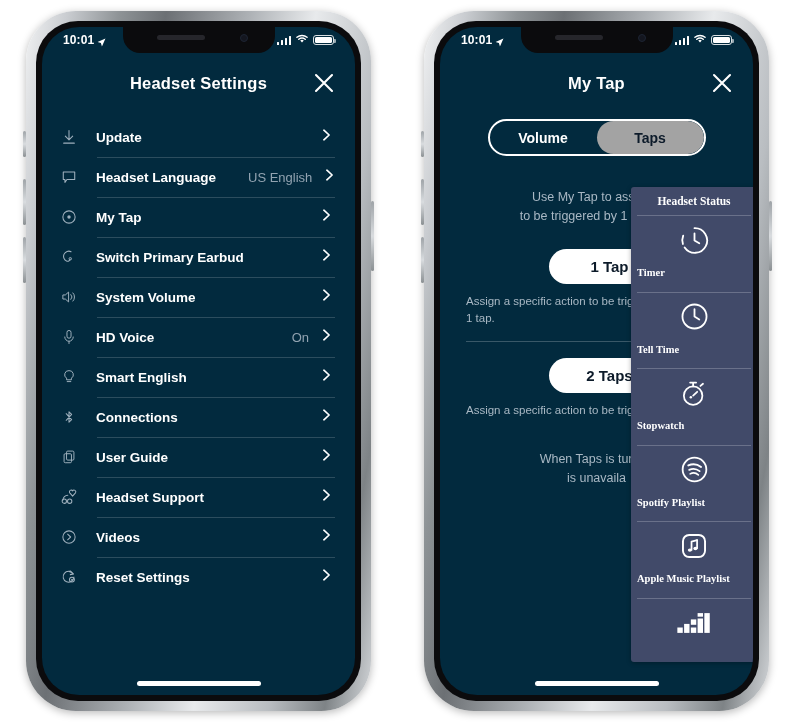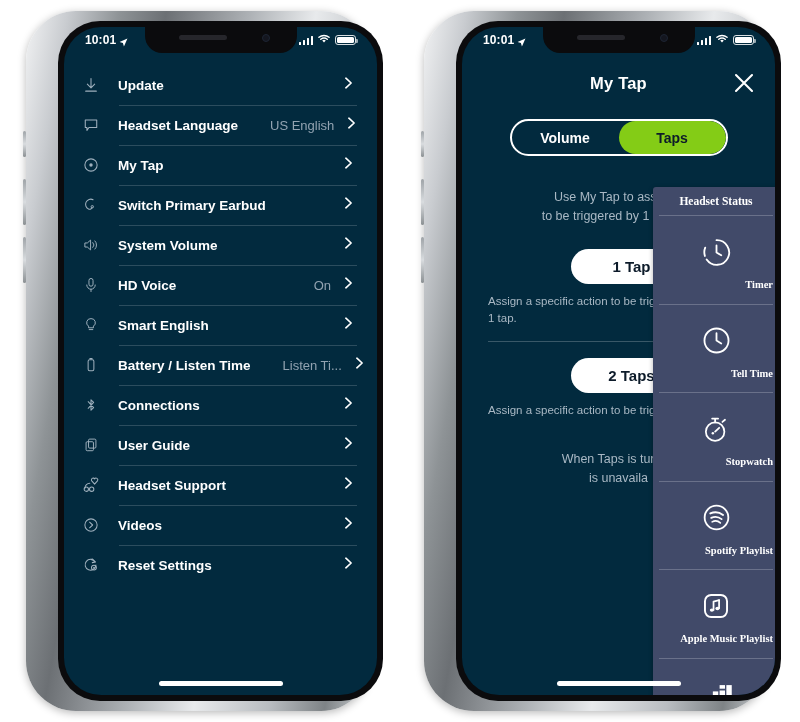--- a/index.html
+++ b/index.html
@@ -22,21 +22,20 @@
     box-shadow: 0 2px 8px rgba(0,0,0,.28);
   }
   .phone.left { left: 26px; }
   .phone.right { left: 424px; }
   .phone-inner {
     position: relative;
     width: 100%; height: 100%;
     border-radius: 42px;
     background: #0b0b0d;
     padding: 6px;
-    margin-left: 22px;
   }
   .screen {
     position: relative;
     width: 100%; height: 100%;
     border-radius: 37px;
     background: #022a3e;
     overflow: hidden;
   }
   .notch {
     position: absolute; top: 0; left: 50%;
@@ -141,21 +140,21 @@
     border: 2px solid #ffffff;
     border-radius: 19px;
     overflow: hidden;
   }
   .seg {
     flex: 1; height: 100%;
     display:flex; align-items:center; justify-content:center;
     font-size: 14px; font-weight: bold;
     color: #ffffff;
   }
-  .seg.active { background:#84cc16; color:#0d1b2a; border-radius: 19px; }
+  .seg.active { background:#a3a3a3; color:#0d1b2a; border-radius: 19px; }
 
   .intro {
     margin: 32px 18px 0;
     text-align: center;
     color: #a9b8c4; font-size: 12.5px; line-height: 1.55;
   }
   .tap-block { margin-top: 22px; position: relative; }
   .pill-wrap { display:flex; justify-content:center; padding-left: 26px; }
   .pill {
     background:#ffffff; color:#0d1b2a;
@@ -186,22 +185,22 @@
     overflow: hidden;
     font-family: Liberation Serif, serif;
   }
   .dd-head {
     text-align:center; color:#ffffff;
     font-size: 11.5px; font-weight: bold;
     padding: 8px 4px 8px;
   }
   .dd-item {
     position: relative;
-    padding: 20px 6px 12px;
-    text-align:right;
+    padding: 8px 6px 12px;
+    text-align:left;
   }
   .dd-item::before {
     content:''; position:absolute; top:0; left:6px; right:6px; height:1px;
     background: rgba(255,255,255,.22);
   }
   .dd-item .glyph {
     display:flex; align-items:center; justify-content:center;
     height: 34px; color:#ffffff; margin-bottom: 10px;
   }
   .dd-item .name {
@@ -271,20 +270,28 @@
                 <path d="M2.2 4.6 A9 9 0 0 1 13.8 4.6" stroke="#fff" stroke-width="1.7" fill="none" stroke-linecap="round"></path>
                 <path d="M4.3 6.9 A6 6 0 0 1 11.7 6.9" stroke="#fff" stroke-width="1.7" fill="none" stroke-linecap="round"></path>
               </svg>
             </span>
             <span class="batt">
                 <span></span>
               </span>
           </div>
         </div>
 
+        <div class="nav">
+          <span class="title">Headset Settings</span>
+          <span class="close">
+            <svg viewBox="0 0 22 22" width="22" height="22">
+                <path d="M3 3 L19 19 M19 3 L3 19" stroke="#fff" stroke-width="2.1" stroke-linecap="round"></path>
+              </svg>
+          </span>
+        </div>
 
         <div class="list">
 
           <div class="row">
             <span class="ico">
               <svg viewBox="0 0 22 22" width="18" height="18">
                   <path d="M11 3 V14 M6.5 10 L11 14.5 L15.5 10 M4.5 18.5 H17.5" stroke="currentColor" stroke-width="1.3" fill="none" stroke-linecap="round" stroke-linejoin="round"></path>
                 </svg>
             </span>
             <span class="label">Update</span>
@@ -380,35 +387,20 @@
                 </svg>
             </span>
             <span class="label">Smart English</span>
             <span class="chev">
               <svg viewBox="0 0 12 16" width="11" height="14">
                   <path d="M3 2.5 L9 8 L3 13.5" stroke="#fff" stroke-width="1.9" fill="none" stroke-linecap="round" stroke-linejoin="round"></path>
                 </svg>
             </span>
           </div>
 
-          <div class="row">
-            <span class="ico">
-              <svg viewBox="0 0 22 22" width="18" height="18">
-                  <rect x="7.5" y="4.5" width="7" height="13.5" rx="1.8" stroke="currentColor" stroke-width="1.25" fill="none"></rect>
-                  <path d="M9.6 3.2 H12.4" stroke="currentColor" stroke-width="1.25" stroke-linecap="round"></path>
-                </svg>
-            </span>
-            <span class="label">Battery / Listen Time</span>
-            <span class="value">Listen Ti...</span>
-            <span class="chev">
-              <svg viewBox="0 0 12 16" width="11" height="14">
-                  <path d="M3 2.5 L9 8 L3 13.5" stroke="#fff" stroke-width="1.9" fill="none" stroke-linecap="round" stroke-linejoin="round"></path>
-                </svg>
-            </span>
-          </div>
 
           <div class="row">
             <span class="ico">
               <svg viewBox="0 0 22 22" width="18" height="18">
                   <path d="M7.6 7 L14.2 14.2 L11 17.3 V4.7 L14.2 7.8 L7.6 15" stroke="currentColor" stroke-width="1.3" fill="none" stroke-linejoin="round" stroke-linecap="round"></path>
                 </svg>
             </span>
             <span class="label">Connections</span>
             <span class="chev">
               <svg viewBox="0 0 12 16" width="11" height="14">

